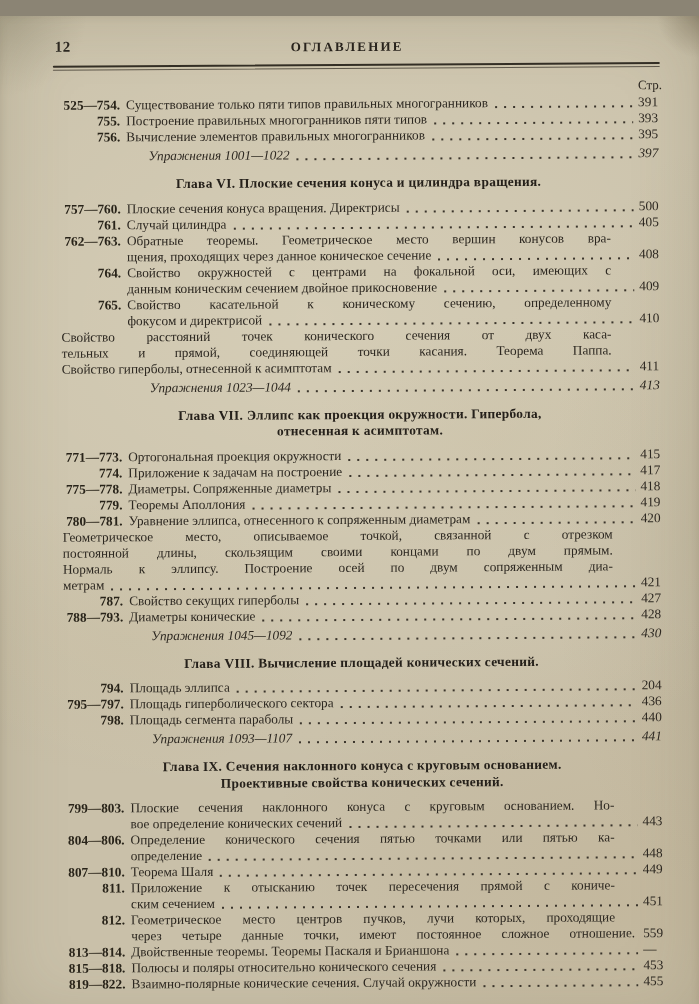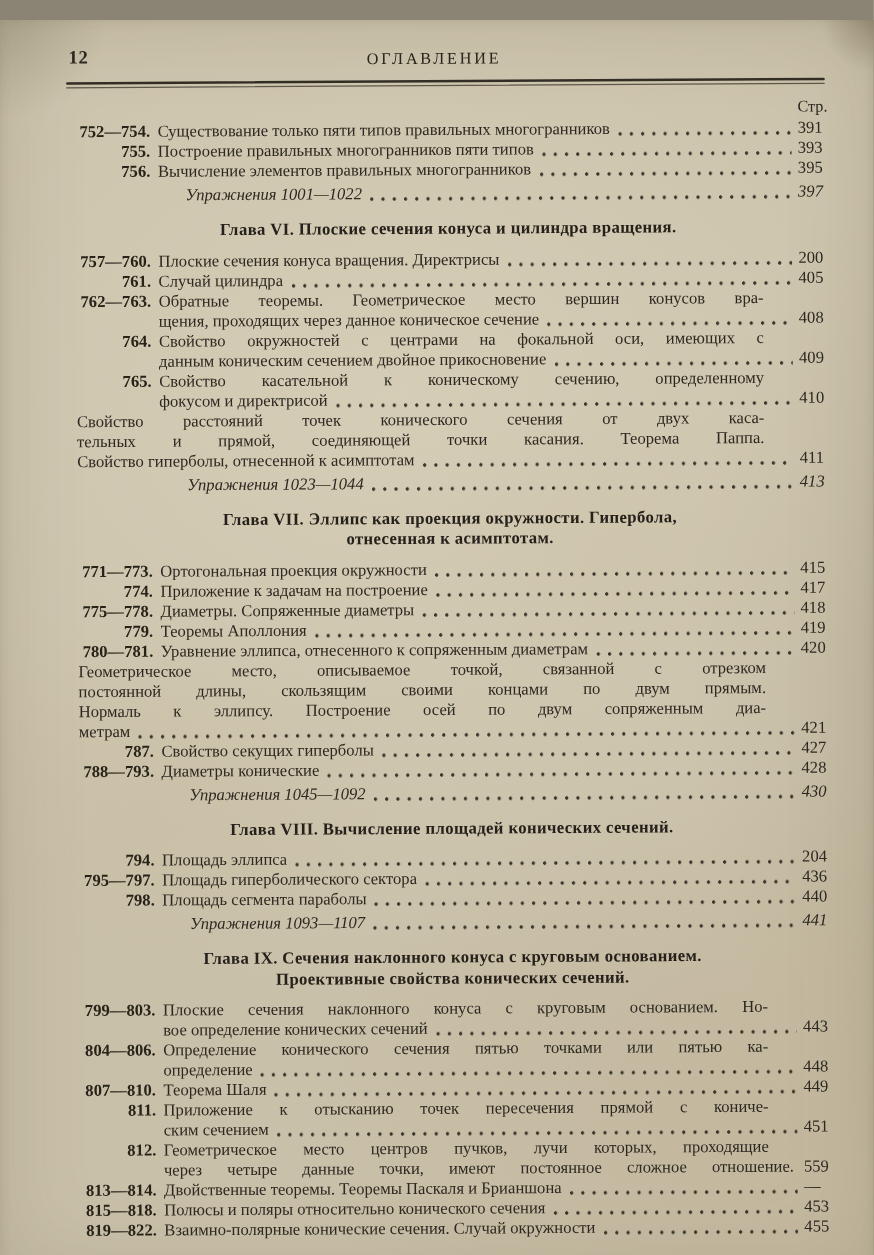--- a/index.html
+++ b/index.html
@@ -23,21 +23,21 @@
   }
   .scan{
     position:absolute; inset:0;
     transform:rotate(-0.35deg);
     transform-origin:50% 40%;
   }
   
   .hdr{position:relative; height:24px; margin-top:21px;}
   .folio{position:absolute; left:57px; top:0; font-size:15px; font-weight:700; letter-spacing:0.5px;}
   .running-title{position:absolute; left:50%; top:2px; transform:translateX(-50%);
-    font-size:13px; font-weight:400; letter-spacing:2.2px; color:#28231c;}
+    font-size:13px; font-weight:700; letter-spacing:2.2px; color:#28231c;}
   .rule{margin:3px 37px 0 55px;}
   .rule-a{height:2.4px; background:#332e25; border-radius:1px;}
   .rule-b{height:1.2px; background:rgba(51,46,37,0.72); margin-top:1.7px; border-radius:1px;}
   .str-label{ text-align:right; margin:10px 35px 1px 0; font-size:13px; color:#2d2821;}
   
   .toc{ padding:0 35px 0 56px; font-size:13.3px; line-height:16px;}
   .chapter-heading{ text-align:center; font-weight:700; font-size:13.4px;
     line-height:16.5px; margin:12px 0 8px; letter-spacing:0.3px; color:#25201a;}
   .entry{display:flex;}
   .entry.exercise{margin-top:3px;}
@@ -72,21 +72,21 @@
     <div class="rule">
       <div class="rule-a"></div>
       <div class="rule-b"></div>
     </div>
 
     <div class="str-label">Стр.</div>
 
     <div class="toc" id="toc">
         <div class="section">
           <div class="entry">
-            <span class="num">752—754.</span>
+            <span class="num">525—754.</span>
             <div class="body">
               <div class="lastline">
                 <span class="t">Существование только пяти типов правильных многогранников</span>
                 <span class="leader"></span>
                 <span class="pg">391</span>
               </div>
             </div>
           </div>
           <div class="entry">
             <span class="num">755.</span>
@@ -122,21 +122,21 @@
         <div class="section">
           <div class="chapter-heading">
             <div>Глава VI. Плоские сечения конуса и цилиндра вращения.</div>
           </div>
           <div class="entry">
             <span class="num">757—760.</span>
             <div class="body">
               <div class="lastline">
                 <span class="t">Плоские сечения конуса вращения. Директрисы</span>
                 <span class="leader"></span>
-                <span class="pg">200</span>
+                <span class="pg">500</span>
               </div>
             </div>
           </div>
           <div class="entry">
             <span class="num">761.</span>
             <div class="body">
               <div class="lastline">
                 <span class="t">Случай цилиндра</span>
                 <span class="leader"></span>
                 <span class="pg">405</span>

